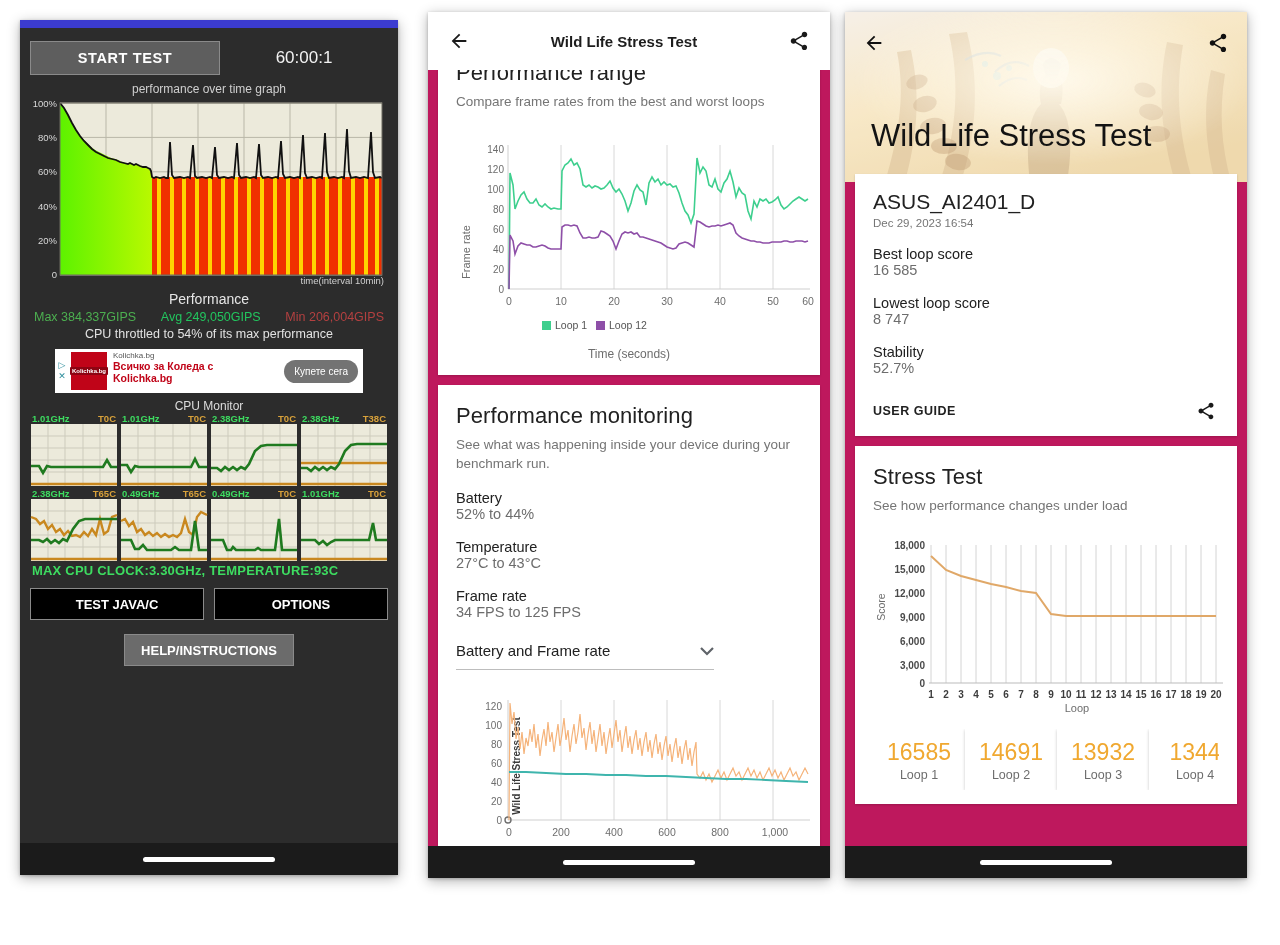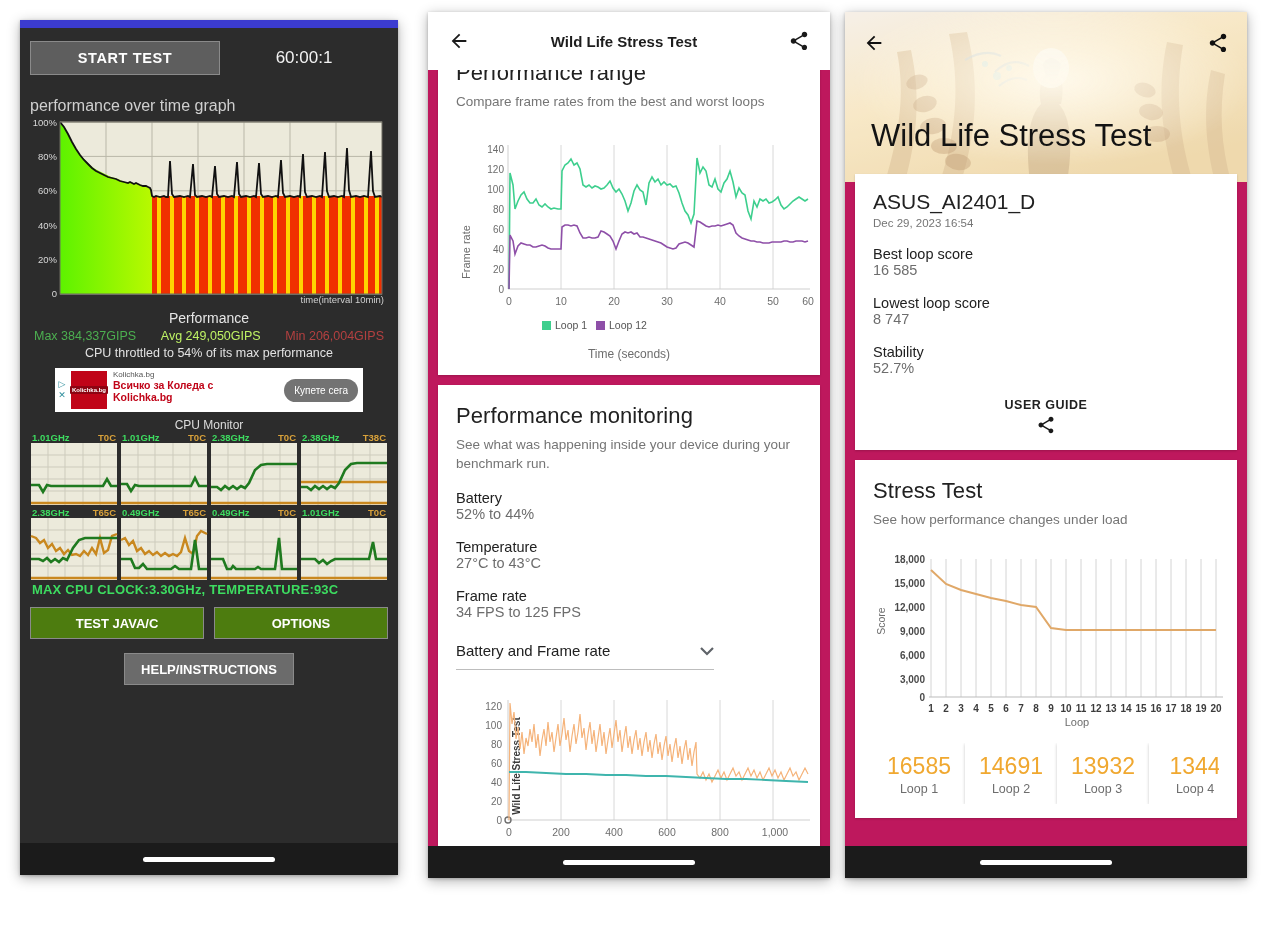--- a/index.html
+++ b/index.html
@@ -28,30 +28,30 @@
   #p1body { padding:0 10px; color:#e8e8e8; }
 
   .p1-toprow { display:flex; align-items:center; height:48px; margin-top:6px; }
   .btn-start {
     width:190px; height:34px; background:#5e5e5e; border:1px solid #8a8a8a;
     color:#fff; font-size:14.5px; font-weight:bold; letter-spacing:.6px;
     display:flex; align-items:center; justify-content:center;
   }
   .timer { flex:1; text-align:center; font-size:17px; color:#f2f2f2; }
 
-  .graph-title { text-align:left; font-size:16px; color:#cfcfcf; margin-bottom:1px;margin-top:15px;}
+  .graph-title { text-align:center; font-size:12px; color:#cfcfcf; margin-bottom:1px;}
 
   .bigchart-wrap { position:relative; height:190px; }
   .bigchart-wrap svg { display:block; }
   .axis-note { position:absolute; right:4px; bottom:1px; font-size:9.5px; color:#cfcfcf; }
 
   .perf-head { text-align:center; font-size:14px; color:#e6e6e6; margin-top:4px; }
   .perf-stats { display:flex; justify-content:space-between; font-size:12.5px; padding:3px 4px 0 4px;}
   .perf-stats .mx { color:#4caf50; }
-  .perf-stats .av { color:#bef264; }
+  .perf-stats .av { color:#22c55e; }
   .perf-stats .mn { color:#b34040; }
   .throttle { text-align:center; font-size:12.5px; color:#e2e2e2; margin-top:3px; }
 
   
   .ad {
     margin:8px 25px 0 25px; height:44px; background:#fff; display:flex; align-items:stretch;
     position:relative;
   }
   .ad-badges { width:14px; display:flex; flex-direction:column; align-items:center; justify-content:center; }
   .ad-badges span { font-size:9px; color:#2f8f9d; line-height:11px;}
@@ -68,21 +68,21 @@
   .cpu-cell { }
   .cpu-cell .lbl { display:flex; justify-content:space-between; font-size:9.5px; font-weight:bold;
                    padding:0 2px;}
   .cpu-cell .lbl .g { color:#3ddc60; }
   .cpu-cell .lbl .o { color:#d8a13a; }
   .cpu-cell svg { display:block; width:100%; }
   .maxclock { font-size:13px; font-weight:bold; color:#3ddc60; padding:2px 2px 0 2px; letter-spacing:.2px;}
 
   .btn-row { display:flex; gap:10px; margin-top:10px; }
   .btn-dark {
-    flex:1; height:32px; background:#4d7c0f; border:1px solid #8a8a8a; color:#fff;
+    flex:1; height:32px; background:#000000; border:1px solid #8a8a8a; color:#fff;
     font-size:13px; font-weight:bold; display:flex; align-items:center; justify-content:center;
   }
   .btn-center { width:170px; margin:14px auto 0 auto; height:32px; background:#6b6b6b;
     border:1px solid #8a8a8a; color:#fff; font-size:13px; font-weight:bold;
     display:flex; align-items:center; justify-content:center;}
 
   
   #panel2 { left:428px; top:12px; width:402px; height:866px; background:#eeeeee; }
   #panel3 { left:845px; top:12px; width:402px; height:866px; background:#eeeeee; }
 
@@ -111,21 +111,21 @@
   
   .hero { position:relative; height:170px; overflow:hidden; }
   .hero .heroimg { position:absolute; inset:0; }
   .hero .herotitle { position:absolute; left:26px; bottom:28px; font-size:31px; color:#131313; }
   .hero .icon-btn { position:absolute; top:18px; }
 
   .device-card { background:#fff; margin:-8px 10px 10px 10px; padding:16px 18px 12px 18px;
                  box-shadow:0 1px 2px rgba(0,0,0,.18); position:relative; z-index:2;}
   .device-name { font-size:21px; color:#212121; }
   .device-date { font-size:11.5px; color:#757575; margin-top:3px; }
-  .userguide { display:flex; align-items:center; justify-content:space-between; margin-top:22px;flex-direction:column; }
+  .userguide { display:flex; align-items:center; justify-content:space-between; margin-top:22px; }
   .userguide .ug { font-size:12.5px; font-weight:bold; color:#212121; letter-spacing:.5px; }
 
   .loopcards { display:flex; margin-top:14px; overflow:hidden; }
   .loopcard { min-width:92px; background:#fff; box-shadow:0 1px 3px rgba(0,0,0,.22);
               padding:10px 6px 8px 6px; text-align:center; }
   .loopcard .score { font-size:23px; color:#f0a830; }
   .loopcard .lname { font-size:12.5px; color:#6d6d6d; margin-top:2px; }
 
   .chart-svg { display:block; margin:0 auto; }
   .ylabel-rot { font-size:11px; fill:#6d6d6d; }

